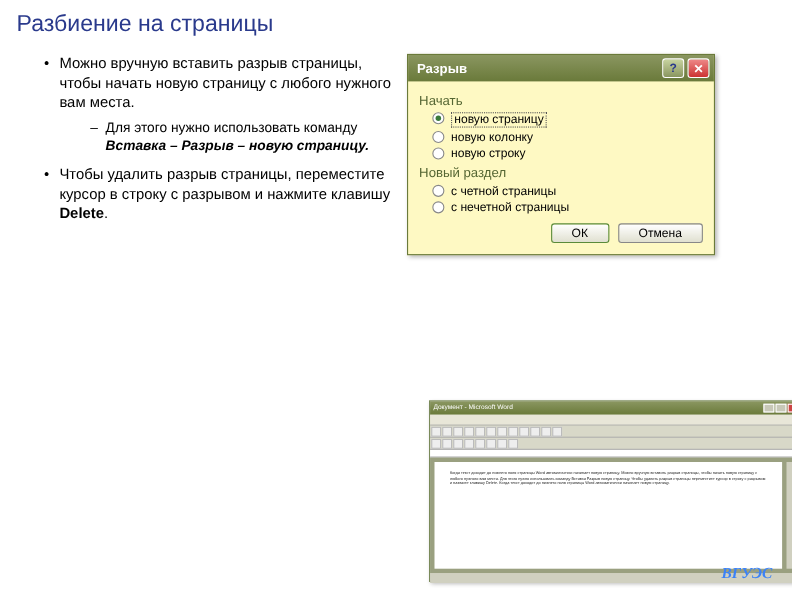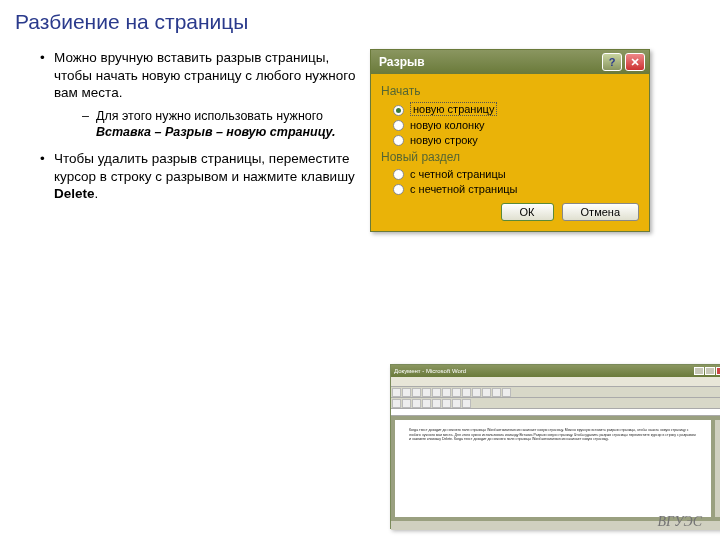--- a/index.html
+++ b/index.html
@@ -10,30 +10,30 @@
   .left-col ul { list-style: none; }
   .left-col .bullet { position: relative; margin-bottom: 10px; padding-left: 14px; }
   .left-col .bullet::before { content: "•"; position: absolute; left: 0; top: 0; }
   .left-col .sub-bullet { position: relative; margin: 6px 0 10px 28px; padding-left: 14px; font-size: 12.5px; }
   .left-col .sub-bullet::before { content: "–"; position: absolute; left: 0; top: 0; }
   .emph { font-weight: bold; font-style: italic; }
   .bold { font-weight: bold; }
   .right-col { flex: 1; position: relative; }
 
   
-  .dialog { position: absolute; top: 0; left: 10px; width: 280px; border: 1px solid #6a7a3a; background: #eab308; font-size: 11px; box-shadow: 2px 2px 4px rgba(0,0,0,.3); }
+  .dialog { position: absolute; top: 0; left: 10px; width: 280px; border: 1px solid #6a7a3a; background: #fef9c3; font-size: 11px; box-shadow: 2px 2px 4px rgba(0,0,0,.3); }
   .titlebar { background: linear-gradient(#8a9660, #6a7a3a); color: #fff; display: flex; align-items: center; padding: 3px 4px 3px 8px; font-weight: bold; font-size: 12px; }
   .titlebar-text { flex: 1; }
   .titlebar-btn { width: 20px; height: 18px; margin-left: 3px; border: 1px solid #fff; border-radius: 3px; display: flex; align-items: center; justify-content: center; font-size: 11px; font-weight: bold; }
   .help-btn { background: linear-gradient(#c8d4a0, #8a9660); color: #2a3a8c; }
   .close-btn { background: linear-gradient(#e88, #c33); color: #fff; }
   .dialog-body { padding: 6px 10px 10px; }
   .section-label { color: #556633; font-size: 12px; margin: 4px 0 4px; }
   .radio-group { margin-left: 12px; }
-  .radio-row { display: flex; align-items: flex-end; margin: 3px 0; }
+  .radio-row { display: flex; align-items: flex-start; margin: 3px 0; }
   .radio { width: 11px; height: 11px; border: 1px solid #888; border-radius: 50%; margin-right: 6px; background: #fff; display: inline-flex; align-items: center; justify-content: center; }
   .radio.selected::after { content: ""; width: 5px; height: 5px; background: #3a7a3a; border-radius: 50%; }
   .radio-label.highlighted { border: 1px dotted #555; padding: 0 2px; }
   .dialog-buttons { display: flex; justify-content: flex-end; gap: 8px; margin-top: 8px; align-items: flex-end; }
   .dlg-btn { border: 1px solid #888; background: linear-gradient(#fff,#e0e0d0); padding: 2px 18px; font-size: 11px; border-radius: 3px; }
   .dlg-btn.ok { border: 1px solid #5a8a3a; }
 
   
   .word-app { position: absolute; top: 315px; left: 30px; width: 340px; height: 165px; border: 1px solid #7a8a5a; background: #cacfb8; font-size: 5px; box-shadow: 2px 2px 4px rgba(0,0,0,.3); }
   .wa-title { background: linear-gradient(#8a9660,#6a7a3a); height: 12px; display: flex; align-items: center; padding: 0 3px; }
@@ -43,34 +43,34 @@
   .wa-tb.close { background: #c44; }
   .wa-menu { background: #e8e6d8; height: 10px; border-bottom: 1px solid #aaa; }
   .wa-toolbar { background: #d8d8c8; height: 11px; border-bottom: 1px solid #aaa; display:flex; gap:1px; padding:1px; }
   .wa-tool { width:9px; height:9px; background:#eee; border:1px solid #bbb; }
   .wa-ruler { background: #fff; height: 7px; border-bottom: 1px solid #aaa; }
   .wa-doc-area { background: #9aa080; height: 105px; display: flex; padding: 4px; gap: 4px; }
   .wa-page { background: #fff; flex: 1; padding: 8px 14px; font-size: 3.5px; line-height: 1.3; color: #222; overflow: hidden; }
   .wa-sidebar { width: 10px; background: #d0d0c0; }
   .wa-status { background: #d0d0c0; height: 9px; }
 
-  .logo { position: absolute; right: 18px; bottom: 10px; font-style: italic; font-weight: normal; color: #737373; font-size: 14px; font-family: "Times New Roman", serif; }
+  .logo { position: absolute; right: 18px; bottom: 10px; font-style: italic; font-weight: bold; color: #3b82f6; font-size: 14px; font-family: "Times New Roman", serif; }
 </style>
 </head>
 <body>
 
 <h1 class="slide-title">Разбиение на страницы</h1>
 
 <div class="main">
   <div class="left-col">
     <ul>
       <li class="bullet">
         <span>Можно вручную вставить разрыв страницы, чтобы начать новую страницу с любого нужного вам места.</span>
         <div class="sub-bullet">
-          <span>Для этого нужно использовать нужного </span><span class="emph">Вставка – Разрыв – новую страницу.</span>
+          <span>Для этого нужно использовать команду </span><span class="emph">Вставка – Разрыв – новую страницу.</span>
         </div>
       </li>
       <li class="bullet">
         <span>Чтобы удалить разрыв страницы, переместите курсор в строку с разрывом и нажмите клавишу </span><span class="bold">Delete</span><span>.</span>
       </li>
     </ul>
   </div>
 
   <div class="right-col">
     <div class="dialog">

